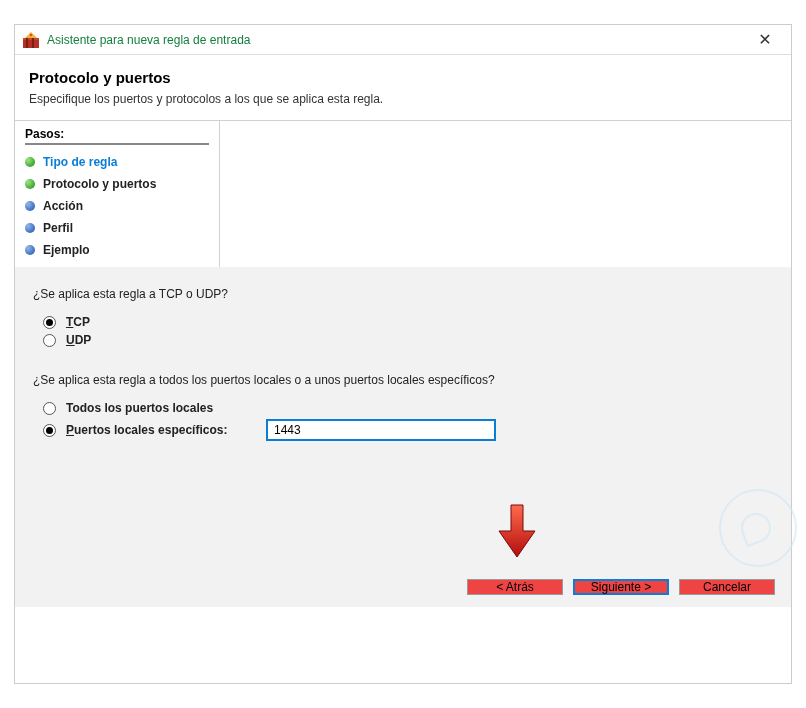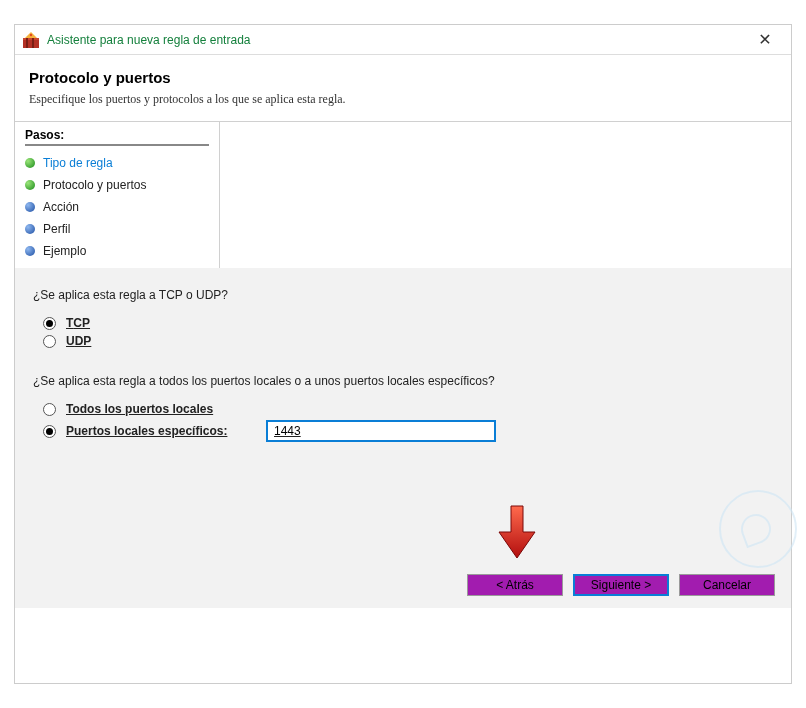--- a/index.html
+++ b/index.html
@@ -10,51 +10,51 @@
   }
   .titlebar {
     display: flex; align-items: center; height: 30px; padding: 0 6px 0 8px;
     border-bottom: 1px solid #ddd; font-size: 12px;
   }
   .titlebar .icon { width: 16px; height: 16px; margin-right: 8px; }
   .titlebar .title { flex: 1; color: #15803d; }
   .titlebar .close { width: 40px; text-align: center; font-size: 16px; cursor: pointer; color: #333; }
   .header { padding: 14px 14px 6px 14px; }
   .header h2 { font-size: 15px; font-weight: 700; margin-bottom: 6px; color: #000; }
-  .header p { font-size: 12px; color: #333; font-family: Liberation Serif, serif; }
+  .header p { font-size: 12px; color: #333; }
   .divider { height: 1px; background: #d0d0d0; margin: 8px 0 0 0; }
   .body { display: flex; height: 486px; flex-direction: column; }
   .sidebar { width: 205px; border-right: 1px solid #d0d0d0; padding: 6px 10px; }
   .sidebar-title { font-weight: 700; font-size: 12px; border-bottom: 2px solid #888; padding-bottom: 2px; margin-bottom: 6px; }
-  .step { display: flex; align-items: center; padding: 4px 0; cursor: pointer; font-size: 12px; }
+  .step { display: flex; align-items: center; padding: 4px 0; cursor: pointer; font-size: 12px; font-weight: bold; }
   .bullet-green, .bullet-blue { width: 10px; height: 10px; border-radius: 50%; margin-right: 8px; flex-shrink: 0; display:inline-block; }
   .bullet-green { background: radial-gradient(circle at 30% 30%, #9be67a, #1a8a1a); }
   .bullet-blue { background: radial-gradient(circle at 30% 30%, #8fb8f0, #1e4fa3); }
   .step.active { color: #0a7ed6; }
   .step.normal { color: #222; }
   .content { flex: 1; padding: 20px 18px; background: #f2f2f2; color: #222; position: relative; }
   .section-label { font-size: 12px; margin-bottom: 14px; }
-  .radio-group { margin: 0 0 22px 10px; text-decoration: underline; }
+  .radio-group { margin: 0 0 22px 10px; }
   .radio-row { display: flex; align-items: center; margin: 4px 0; }
   .radio {
     width: 13px; height: 13px; border: 1px solid #555; border-radius: 50%;
     margin-right: 10px; background: #fff; display: inline-flex; align-items:center; justify-content:center;
   }
   .radio.selected::after { content: ""; width: 7px; height: 7px; background: #000; border-radius: 50%; }
   .radio-label { font-size: 12px; font-weight: 700; }
   .radio-label u { text-decoration: underline; }
   .port-row { display: flex; align-items: center; margin: 4px 0; }
   .port-input {
     width: 230px; height: 22px; border: 2px solid #0a7ed6; background: #fff;
     padding: 0 6px; margin-left: 20px; font-size: 12px; outline: none;
   }
   .example { font-size: 11px; color: #444; margin-left: 232px; margin-top: 2px; }
   .footer { position: absolute; bottom: 0; right: 0; left: 0; padding: 12px 16px; display: flex; justify-content: flex-end; gap: 10px; background: #f2f2f2; }
   .btn {
-    width: 96px; height: 22px; background: #a21caf; border: 1px solid #9a9a9a;
+    width: 96px; height: 16px; background: #ef4444; border: 1px solid #9a9a9a;
     font-size: 12px; cursor: pointer; display: inline-flex; align-items: center; justify-content: center;
   }
   .btn.primary { border: 2px solid #0a7ed6; }
   .arrow {
     position: absolute; left: 480px; bottom: 46px; width: 44px; height: 60px;
   }
   .watermark {
     position: absolute; right: -6px; bottom: 40px; width: 78px; height: 78px;
     border: 2px solid #cfe6f5; border-radius: 50%; opacity: 0.6;
   }

